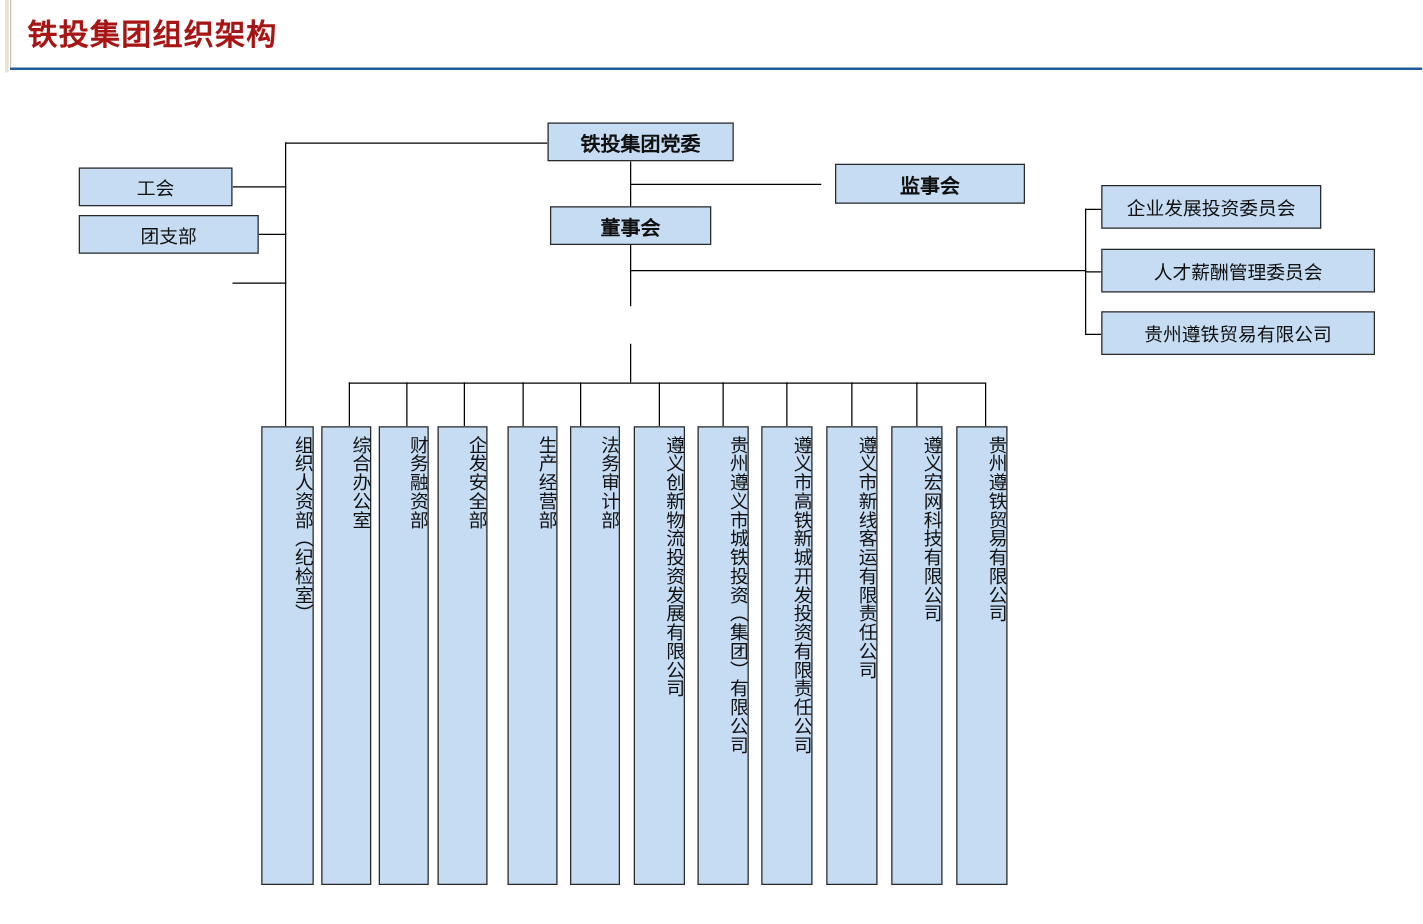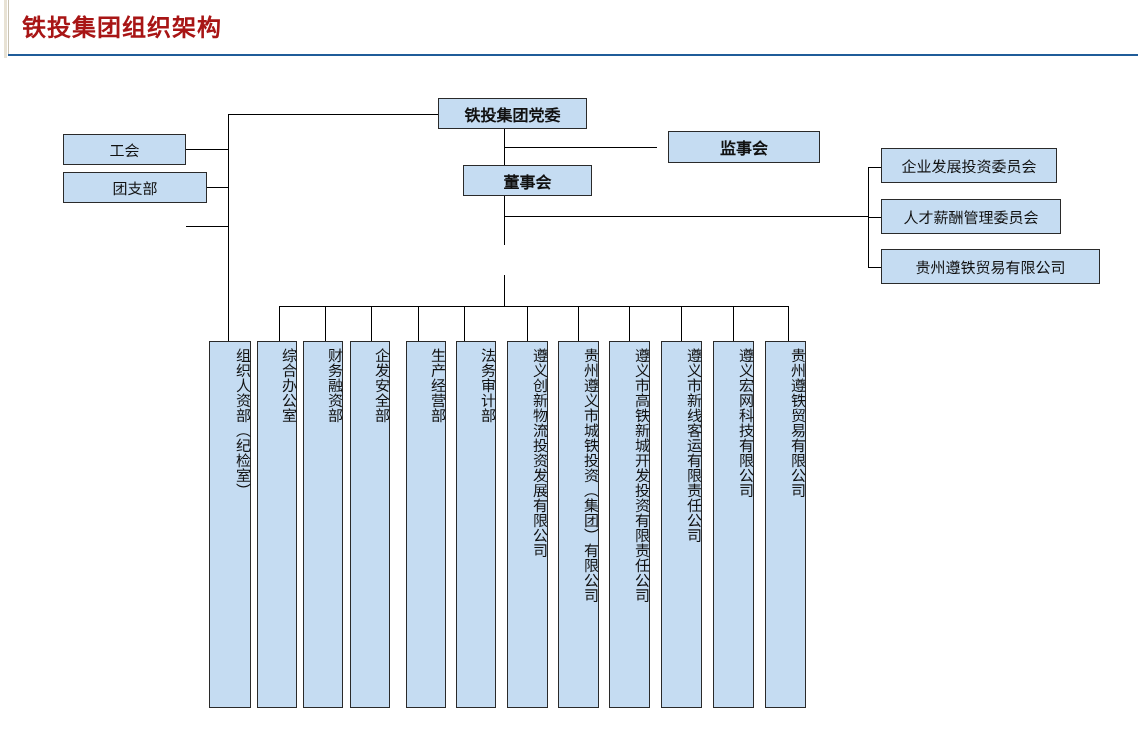--- a/index.html
+++ b/index.html
@@ -140,24 +140,24 @@
   <div class="line vline" style="left:629px; top:306px; height:35px;"></div>
   <div class="line vline" style="left:681px; top:306px; height:35px;"></div>
   <div class="line vline" style="left:733px; top:306px; height:35px;"></div>
   <div class="line vline" style="left:788px; top:306px; height:35px;"></div>
 
   <div class="node h" style="left:63px; top:134px; width:123px; height:31px;">工会</div>
   <div class="node h" style="left:63px; top:172px; width:144px; height:31px;">团支部</div>
 
   <div class="node bold" style="left:438px; top:98px; width:149px; height:31px;">铁投集团党委</div>
   <div class="node bold" style="left:656px; top:131px; width:152px; height:32px;margin-left:12px;">监事会</div>
-  <div class="node bold" style="left:463px; top:165px; width:129px; height:31px;">董事会</div>
+  <div class="node bold" style="left:440px; top:165px; width:129px; height:31px;">董事会</div>
 
   <div class="node h" style="left:881px; top:148px; width:176px; height:35px;">企业发展投资委员会</div>
-  <div class="node h" style="left:881px; top:199px; width:180px; height:35px;">人才薪酬管理委员会</div>
+  <div class="node h" style="left:881px; top:199px; width:219px; height:35px;">人才薪酬管理委员会</div>
   <div class="node h" style="left:881px; top:249px; width:219px; height:35px;">贵州遵铁贸易有限公司</div>
 
   <div class="node vtext" style="left:209px; top:341px; width:42px; height:367px;">
     <span>组织人资部（纪检室）</span>
   </div>
   <div class="node vtext" style="left:257px; top:341px; width:40px; height:367px;">
     <span>综合办公室</span>
   </div>
   <div class="node vtext" style="left:303px; top:341px; width:40px; height:367px;">
     <span>财务融资部</span>

